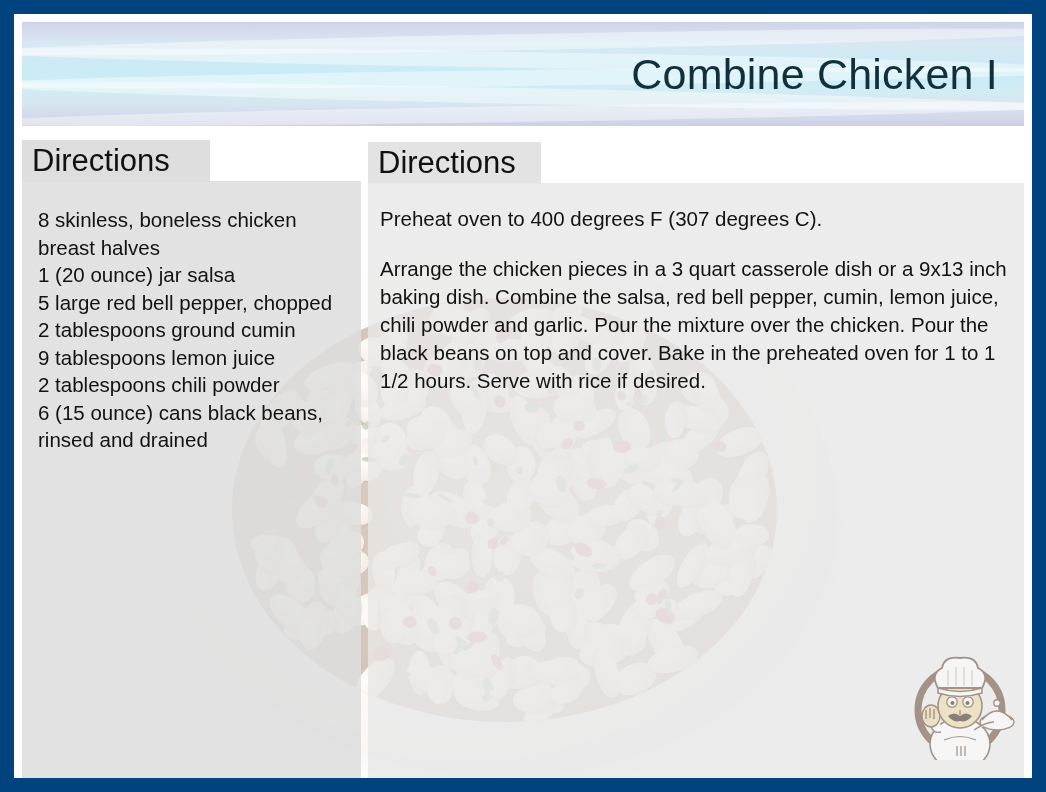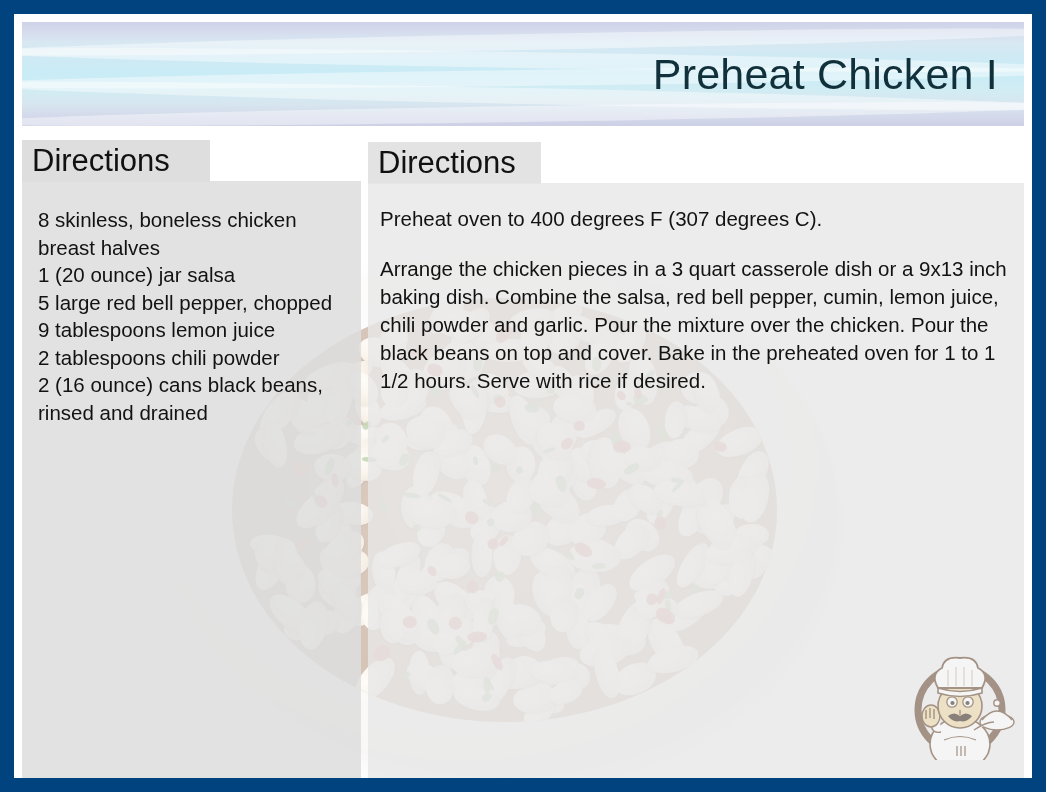--- a/index.html
+++ b/index.html
@@ -523,34 +523,35 @@
           <div class="fleck-red" style="left: 342.405px; top: 246.114px; width: 19.3264px; height: 12.2961px; transform: rotate(29.2282deg);"></div>
         </div>
     </div>
 
     <div id="title-banner">
       <div class="wave" style="top:12px;  transform: rotate(-1.1deg);"></div>
       <div class="wave" style="top:30px;  transform: rotate(0.9deg);"></div>
       <div class="wave" style="top:48px;  transform: rotate(-0.7deg);"></div>
       <div class="wave" style="top:66px;  transform: rotate(1.2deg);"></div>
       <div class="wave" style="top:84px;  transform: rotate(-0.9deg);"></div>
-      <div id="banner-title">Preheat Chicken I</div>
+      <div id="banner-title">Combine Chicken I</div>
     </div>
 
     <div id="ingredients-tab">
       <div id="ingredients-heading">Directions</div>
     </div>
     <div id="ingredients-panel">
       <div id="ingredients-list">
           <div class="ing-item">8 skinless, boneless chicken breast halves</div>
           <div class="ing-item">1 (20 ounce) jar salsa</div>
           <div class="ing-item">5 large red bell pepper, chopped</div>
+          <div class="ing-item">2 tablespoons ground cumin</div>
           <div class="ing-item">9 tablespoons lemon juice</div>
           <div class="ing-item">2 tablespoons chili powder</div>
-          <div class="ing-item">2 (16 ounce) cans black beans, rinsed and drained</div>
+          <div class="ing-item">6 (15 ounce) cans black beans, rinsed and drained</div>
         </div>
     </div>
 
     <div id="directions-tab">
       <div id="directions-heading">Directions</div>
     </div>
     <div id="directions-panel">
       <div id="directions-body">
           <p>Preheat oven to 400 degrees F (307 degrees C).</p>
           <p>Arrange the chicken pieces in a 3 quart casserole dish or a 9x13 inch baking dish. Combine the salsa, red bell pepper, cumin, lemon juice, chili powder and garlic. Pour the mixture over the chicken. Pour the black beans on top and cover. Bake in the preheated oven for 1 to 1 1/2 hours. Serve with rice if desired.</p>

